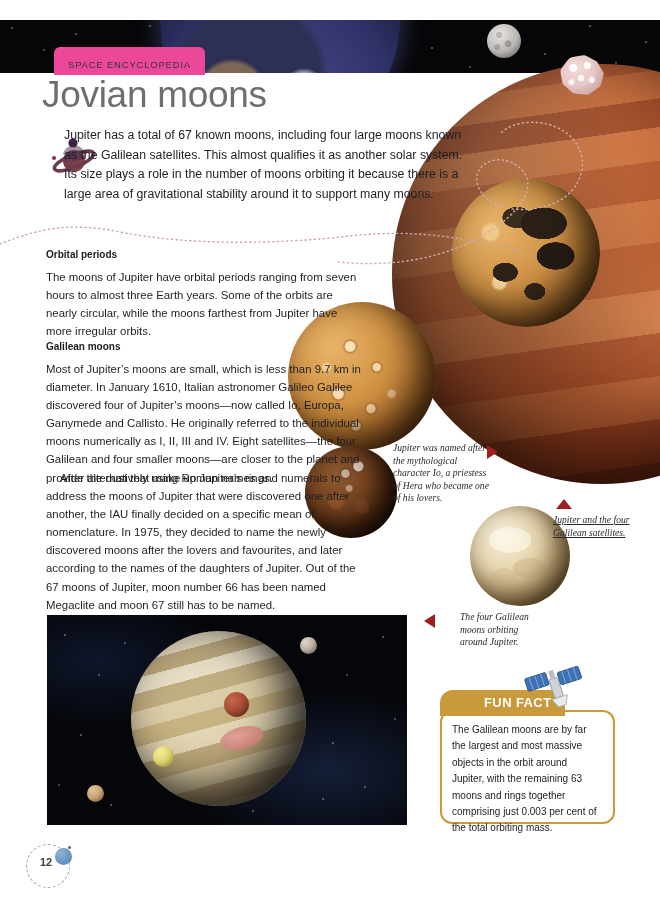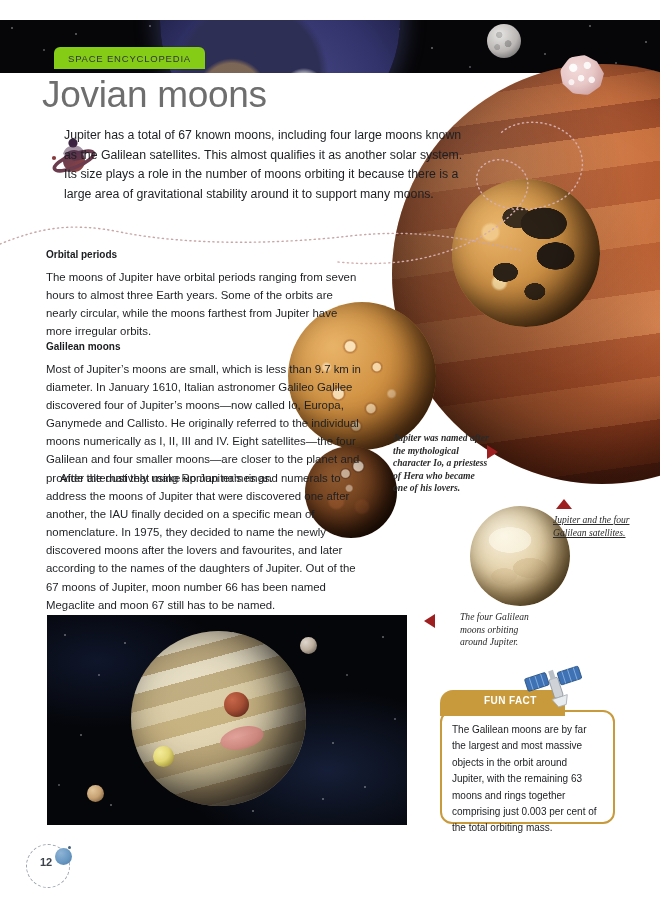--- a/index.html
+++ b/index.html
@@ -55,22 +55,22 @@
   .banner-moon{
     position:absolute;left:487px;top:4px;width:34px;height:34px;border-radius:50%;
     background:
       radial-gradient(circle at 36% 32%, rgba(0,0,0,.18) 0 9%, transparent 11%),
       radial-gradient(circle at 62% 58%, rgba(0,0,0,.22) 0 11%, transparent 13%),
       radial-gradient(circle at 30% 68%, rgba(0,0,0,.16) 0 8%, transparent 10%),
       radial-gradient(circle at 38% 30%, #e8e6e4 0%, #b9b6b4 55%, #6d6b6b 86%, #2c2b2c 100%);
   }
   .eyebrow{
     position:absolute;left:54px;top:47px;
-    background:#84cc16;border-radius:6px 6px 0 0;
-    padding:6px 14px 5px 14px;
+    background:#ec4899;border-radius:6px 6px 0 0;
+    padding:12px 14px 5px 14px;
     font-size:9.5px;letter-spacing:.8px;color:#33353a;
     font-family:"Liberation Sans",sans-serif;
   }
 
   
   .jup-big{
     position:absolute;left:392px;top:64px;width:420px;height:420px;border-radius:50%;
     background:
       linear-gradient(172deg,
         rgba(120,52,30,.85) 0 4%,
@@ -261,21 +261,21 @@
     background:radial-gradient(circle at 33% 30%, #dfd7cd 0%, #bcae9e 48%, #7c7064 80%, #2a241e 100%);}
 
   
   .ff-wrap{position:absolute;left:440px;top:690px;width:173px;}
   .ff-tab{
     position:absolute;left:0;top:0;width:125px;height:26px;
     background:#c89a3c;border-radius:13px 13px 0 0;
   }
   .ff-tab span{
     position:absolute;left:16px;top:5px;
-    color:#fff;font-size:10px;font-weight:bold;letter-spacing:.4px;padding-left:28px;
+    color:#fff;font-size:13px;font-weight:bold;letter-spacing:.4px;padding-left:28px;
   }
   .ff-box{
     position:absolute;left:0;top:20px;width:171px;height:110px;
     border:2px solid #c89a3c;border-radius:12px;background:#fff;
   }
   .ff-text{
     position:absolute;left:12px;top:32px;width:148px;
     font-size:10px;line-height:16.4px;color:#1b1d20;
   }
   .sat-icon{position:absolute;left:84px;top:-28px;width:62px;height:48px;}
@@ -347,21 +347,21 @@
   </div>
 
   <div class="sec-head" style="left:46px;top:249px;">Orbital periods</div>
   <div class="body-text" style="left:46px;top:268px;width:318px;">The moons of Jupiter have orbital periods ranging from seven hours to almost three Earth years. Some of the orbits are nearly circular, while the moons farthest from Jupiter have more irregular orbits.</div>
 
   <div class="sec-head" style="left:46px;top:341px;">Galilean moons</div>
   <div class="body-text" style="left:46px;top:360px;width:318px;">Most of Jupiter’s moons are small, which is less than 9.7 km in diameter. In January 1610, Italian astronomer Galileo Galilee discovered four of Jupiter’s moons—now called Io, Europa, Ganymede and Callisto. He originally referred to the individual moons numerically as I, II, III and IV. Eight satellites—the four Galilean and four smaller moons—are closer to the planet and provide the dust that make up Jupiter’s rings.</div>
   <div class="body-text" style="left:46px;top:469px;width:312px;text-indent:14px;">After alternatively using Roman names and numerals to address the moons of Jupiter that were discovered one after another, the IAU finally decided on a specific mean of nomenclature. In 1975, they decided to name the newly discovered moons after the lovers and favourites, and later according to the names of the daughters of Jupiter. Out of the 67 moons of Jupiter, moon number 66 has been named Megaclite and moon 67 still has to be named.</div>
 
   <div class="tri tri-right" style="left:487px;top:445px;"></div>
-  <div class="caption" style="left:393px;top:432px;width:96px;font-weight:bold;">Jupiter was named after the mythological character Io, a priestess of Hera who became one of his lovers.</div>
+  <div class="caption" style="left:393px;top:442px;width:96px;">Jupiter was named after the mythological character Io, a priestess of Hera who became one of his lovers.</div>
 
   <div class="tri tri-up" style="left:556px;top:499px;"></div>
   <div class="caption" style="left:553px;top:514px;width:88px;text-decoration:underline;">Jupiter and the four Galilean satellites.</div>
 
   <div class="tri tri-left" style="left:424px;top:614px;"></div>
   <div class="caption" style="left:460px;top:611px;width:84px;">The four Galilean moons orbiting around Jupiter.</div>
 
   <div class="photo">
     <div class="photo-stars"></div>
     <div class="photo-jup"></div>

